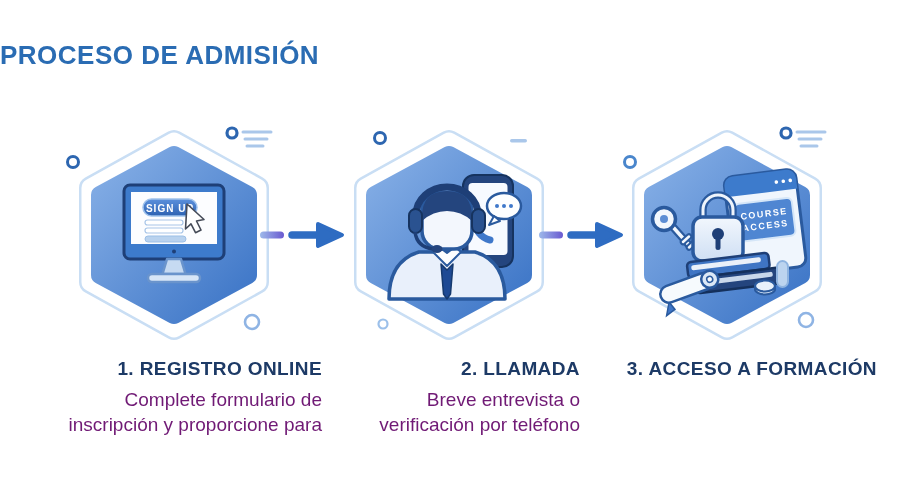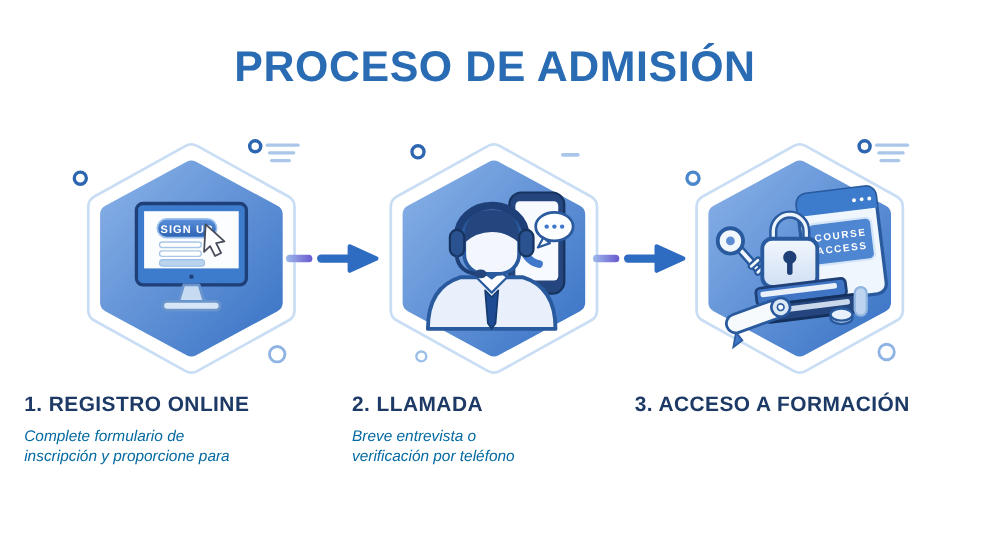--- a/index.html
+++ b/index.html
@@ -1,26 +1,26 @@
 <!DOCTYPE html>
 <html><head>
 <meta charset="utf-8">
 <style>
   html,body{margin:0;padding:0;background:#ffffff;}
   body{width:900px;height:490px;font-family:"Liberation Sans",sans-serif;}
   .canvas{position:relative;width:900px;height:490px;background:#ffffff;overflow:hidden;}
-  .title{position:absolute;left:0;right:0;top:40px;margin:0;text-align:center;
-         font-size:39px;font-weight:800;color:#2a6cb3;letter-spacing:.5px;}
+  .title{position:absolute;left:0;right:0;top:40px;margin:0;text-align:left;
+         font-size:26px;font-weight:800;color:#2a6cb3;letter-spacing:.5px;}
   .hex{position:absolute;width:192px;height:212px;}
   .hex svg{display:block;}
   .arrow{position:absolute;width:88px;height:30px;}
   .deco{position:absolute;}
-  .step-text{position:absolute;text-align:left;}
+  .step-text{position:absolute;text-align:right;}
   .step-title{font-size:19px;font-weight:800;color:#1d3a66;letter-spacing:.4px;}
-  .step-desc{margin-top:7px;font-size:14px;color:#0369a1;line-height:1.32;font-style:italic;}
+  .step-desc{margin-top:7px;font-size:19px;color:#701a75;line-height:1.32;}
   .step-desc span{display:block;}
 </style>
 </head>
 <body>
 
 <div class="canvas">
 
   <h1 class="title">PROCESO DE ADMISIÓN</h1>
 
   <svg class="deco" style="left:65px;top:154px" width="16" height="16">

